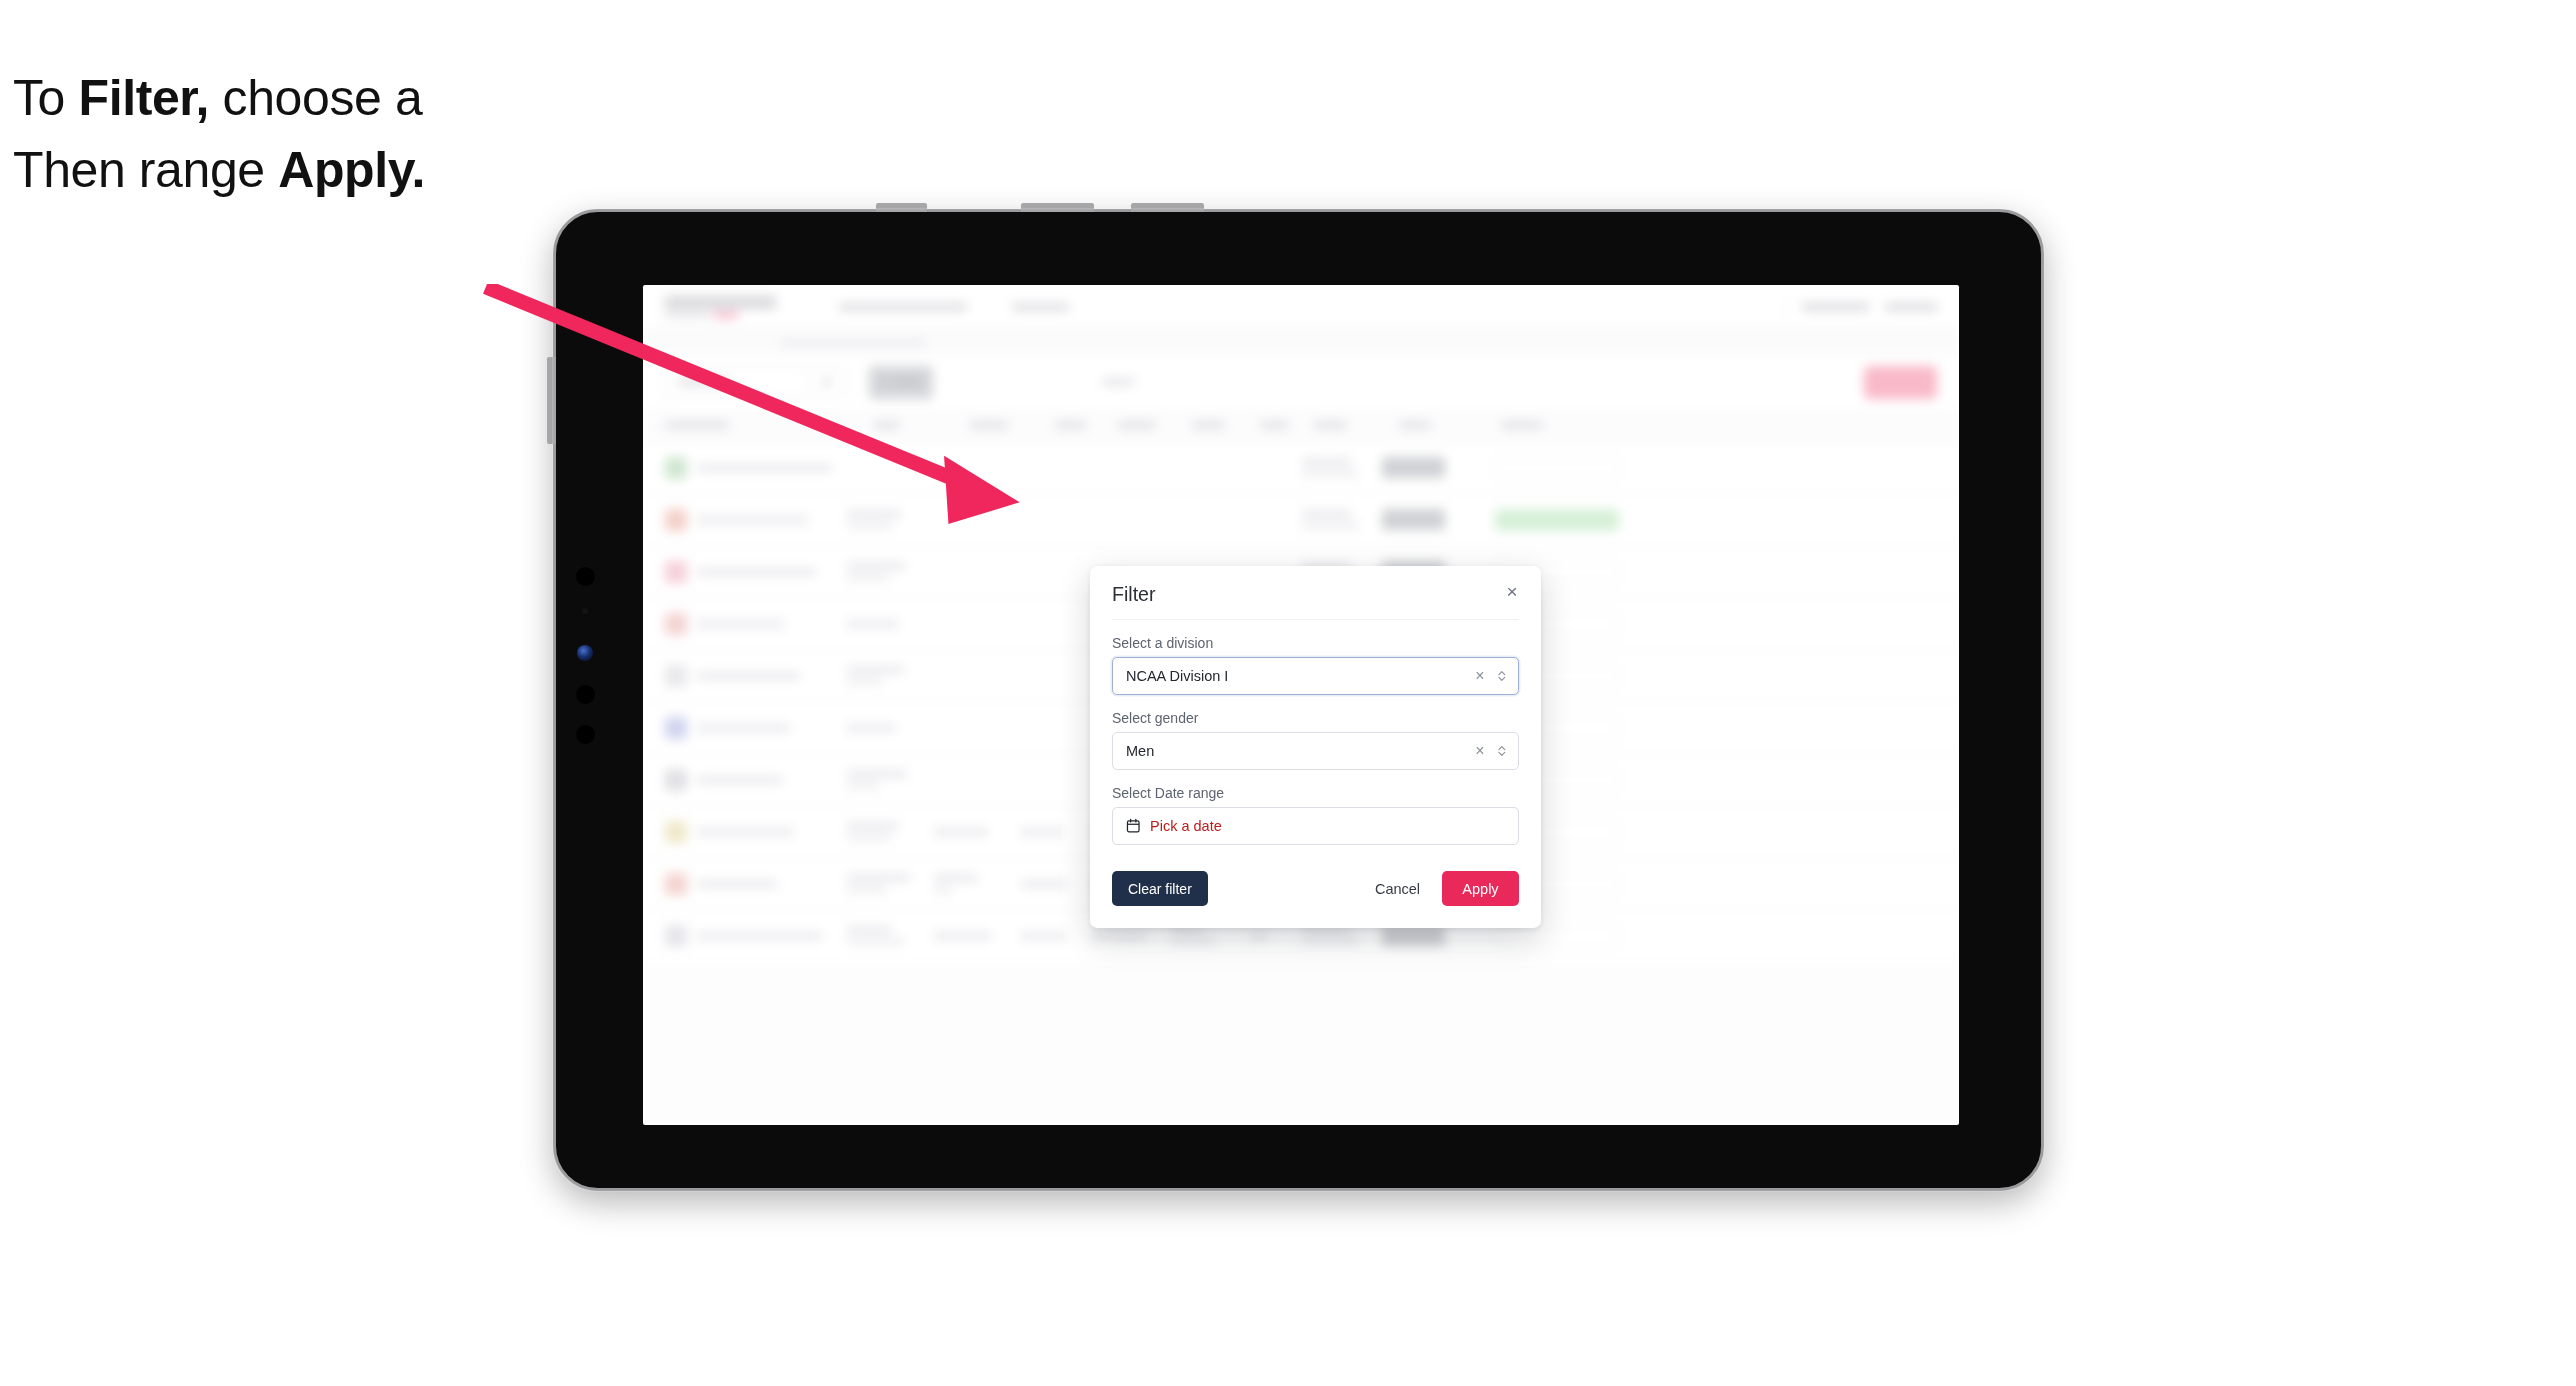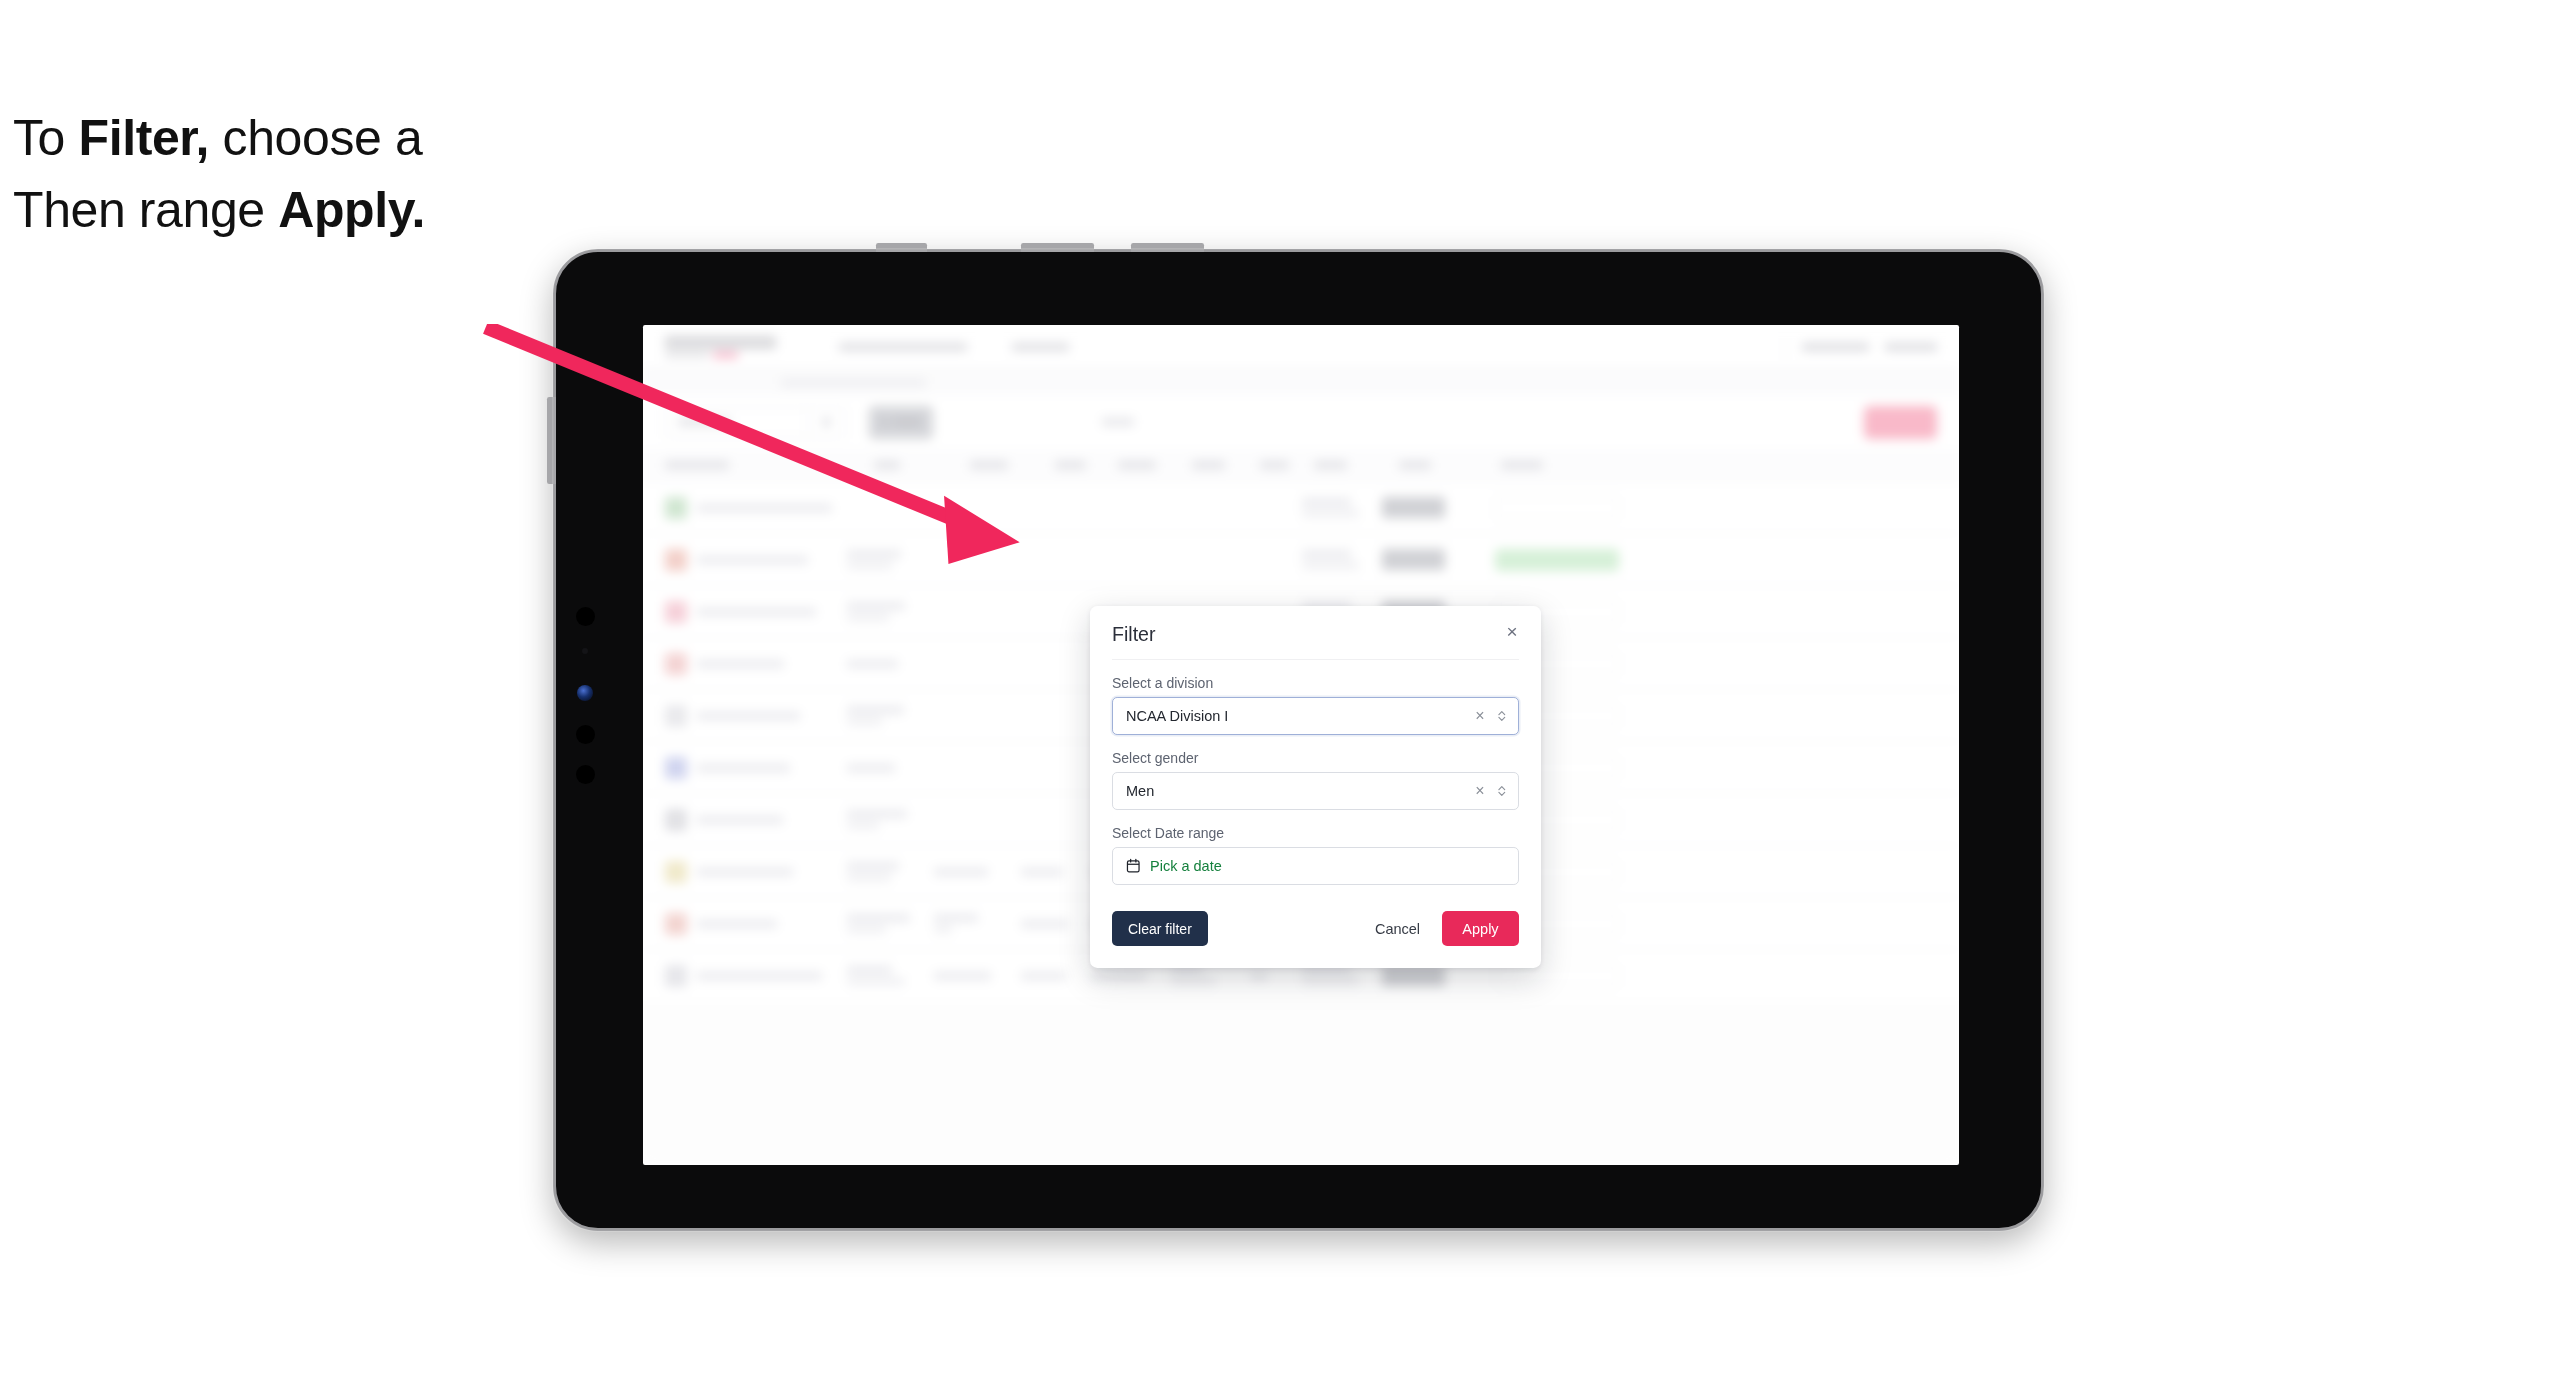--- a/index.html
+++ b/index.html
@@ -10,21 +10,20 @@
     background: #ffffff;
     font-family: "Liberation Sans", sans-serif;
     overflow: hidden;
   }
 
   #stage {
     position: relative;
     width: 2576px;
     height: 1260px;
     background: #ffffff;
-    margin-top: 40px;
   }
 
   
   #caption {
     position: absolute;
     left: 13px;
     top: 62px;
     width: 553px;
     font-size: 50px;
     line-height: 1.44;
@@ -274,21 +273,21 @@
   }
   .control .val { flex: 1; }
   .control .clear-x {
     font-size: 16px; color: #8b9099; margin-right: 11.6px; cursor: pointer; line-height: 1;
   }
   .control .spinner {
     display: flex; flex-direction: column; align-items: center;
     color: #8b9099; line-height: 0.62; font-size: 12.4px; cursor: pointer;
   }
   .control .cal-icon { margin-right: 9.5px; display: flex; }
-  .control .ph-text { color: #15803d; }
+  .control .ph-text { color: #b91c1c; }
 
   .modal-foot {
     margin-top: 26px;
     display: flex; align-items: center;
   }
   .btn {
     border: none; border-radius: 5.1px; cursor: pointer;
     font-family: "Liberation Sans", sans-serif;
   }
   .btn-clear {

